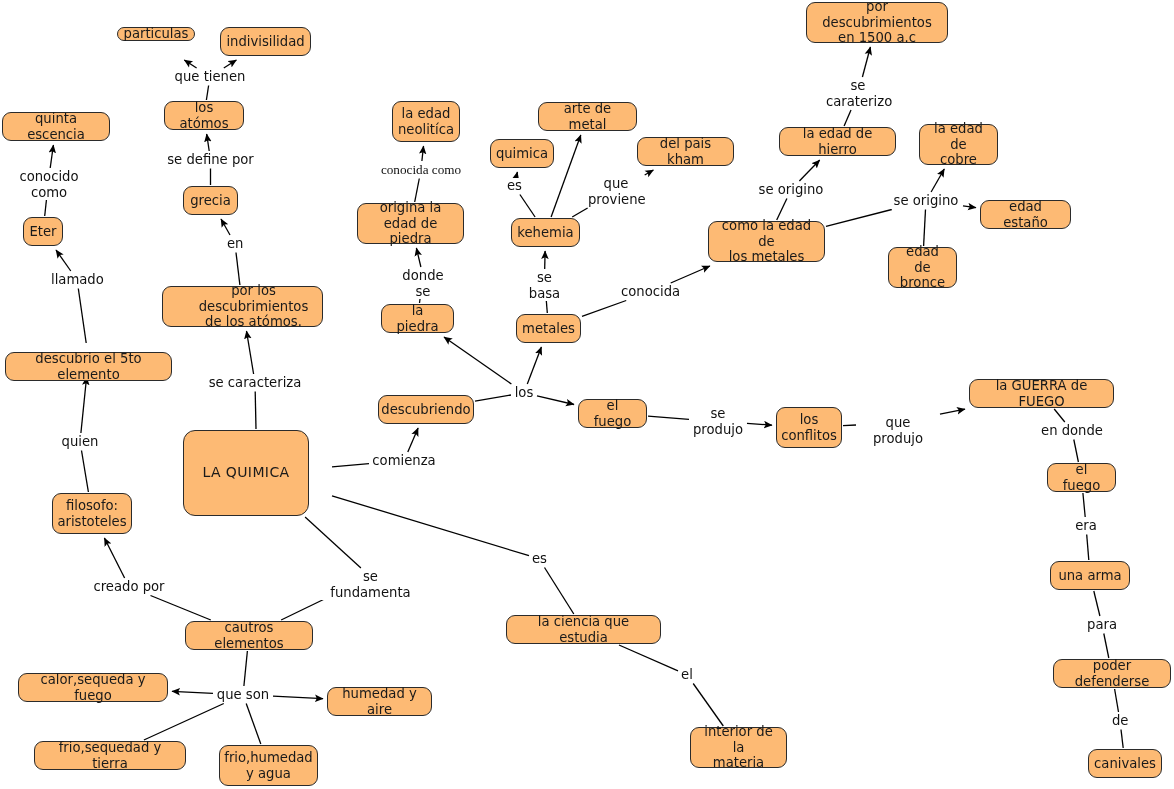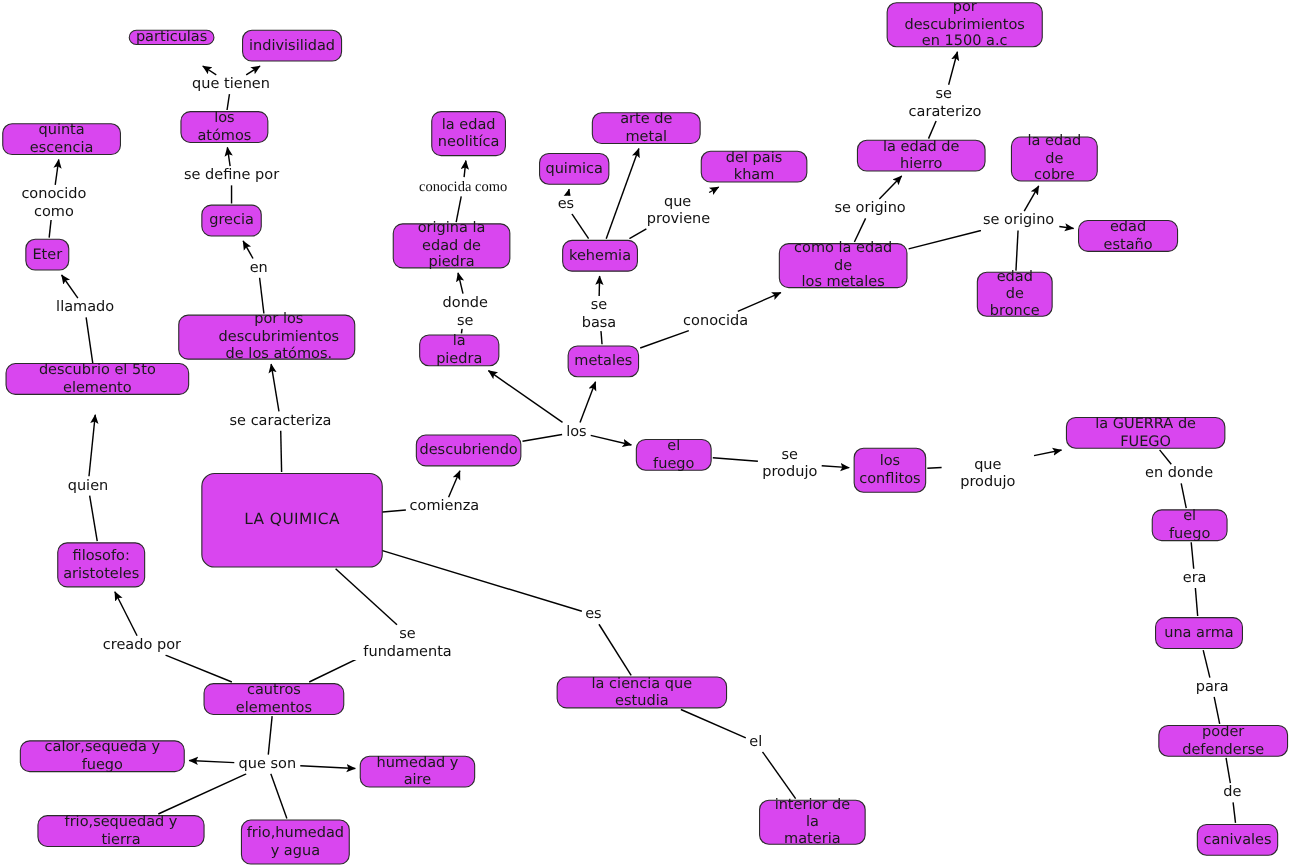--- a/index.html
+++ b/index.html
@@ -22,21 +22,21 @@
     position: absolute;
     left: 0;
     top: 0;
     width: 1174px;
     height: 789px;
     pointer-events: none;
   }
   .node {
     position: absolute;
     box-sizing: border-box;
-    background: #d946ef;
+    background: #fdba74;
     border: 1.3px solid #2b2b2b;
     border-radius: 9px;
     color: #1a1a1a;
     font-size: 13.2px;
     line-height: 15.5px;
     text-align: center;
     display: flex;
     align-items: center;
     justify-content: center;
     padding: 3px 7px;
@@ -141,26 +141,26 @@
         <line x1="693.2" y1="683.5" x2="723.3" y2="726.0" stroke="#000000" stroke-width="1.3"></line>
       </g>
   </svg>
   <div id="nodes-group">
       <div class="node" style="left: 117px; top: 27px; width: 78px; height: 14px;">particulas</div>
       <div class="node" style="left: 220px; top: 27px; width: 91px; height: 29px;">indivisilidad</div>
       <div class="node" style="left: 164px; top: 101px; width: 80px; height: 29px;">los atómos</div>
       <div class="node" style="left: 2px; top: 112px; width: 108px; height: 29px;">quinta escencia</div>
       <div class="node" style="left: 23px; top: 217px; width: 40px; height: 29px;">Eter</div>
       <div class="node" style="left: 183px; top: 186px; width: 55px; height: 29px;">grecia</div>
-      <div class="node" style="left: 5px; top: 330px; width: 167px; height: 29px;">descubrio el 5to elemento</div>
+      <div class="node" style="left: 5px; top: 352px; width: 167px; height: 29px;">descubrio el 5to elemento</div>
       <div class="node" style="left: 162px; top: 286px; width: 161px; height: 41px; padding-left: 29px;">por los descubrimientos
 de los atómos.</div>
       <div class="node" style="left: 52px; top: 493px; width: 80px; height: 41px;">filosofo:
 aristoteles</div>
-      <div class="node main" style="left: 183px; top: 430px; width: 165px; height: 86px;">LA QUIMICA</div>
+      <div class="node main" style="left: 183px; top: 430px; width: 126px; height: 86px;">LA QUIMICA</div>
       <div class="node" style="left: 185px; top: 621px; width: 128px; height: 29px;">cautros elementos</div>
       <div class="node" style="left: 18px; top: 673px; width: 150px; height: 29px;">calor,sequeda y fuego</div>
       <div class="node" style="left: 327px; top: 687px; width: 105px; height: 29px;">humedad y aire</div>
       <div class="node" style="left: 34px; top: 741px; width: 152px; height: 29px;">frio,sequedad y tierra</div>
       <div class="node" style="left: 219px; top: 745px; width: 99px; height: 41px;">frio,humedad
 y agua</div>
       <div class="node" style="left: 392px; top: 101px; width: 68px; height: 41px;">la edad
 neolitíca</div>
       <div class="node" style="left: 357px; top: 203px; width: 107px; height: 41px;">origina la
 edad de piedra</div>

